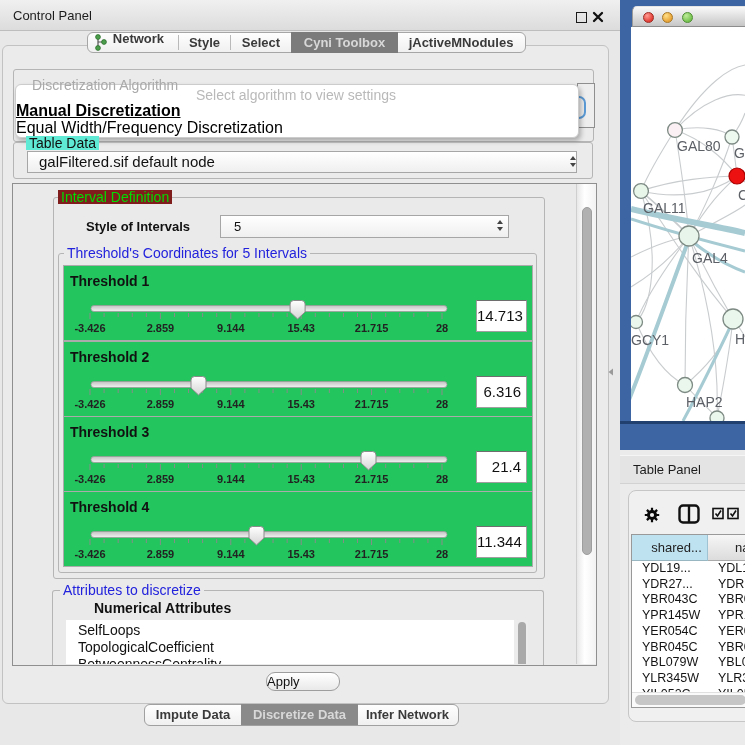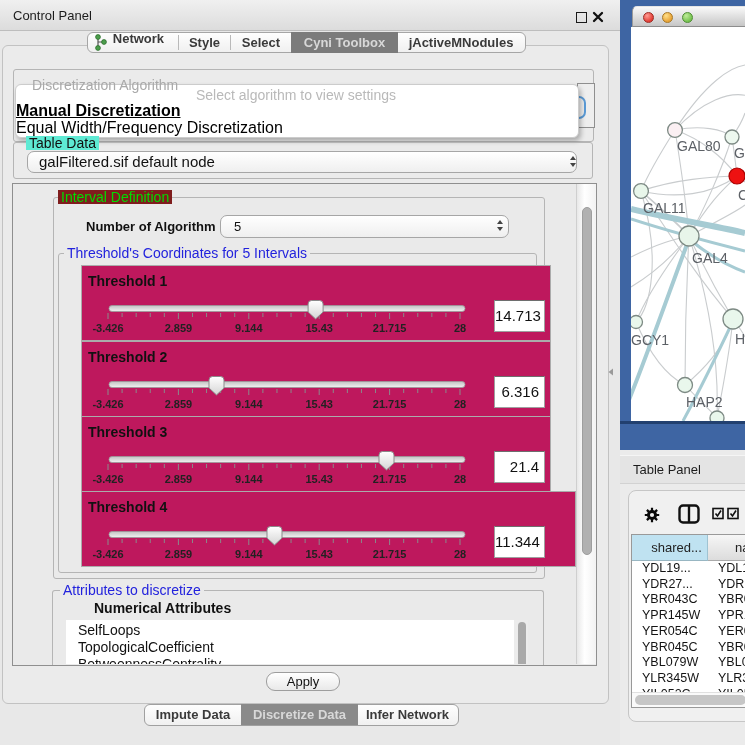--- a/index.html
+++ b/index.html
@@ -1,23 +1,23 @@
 <!DOCTYPE html>
 <html><head>
 <meta charset="utf-8">
 <style>
 html,body{margin:0;padding:0;}
 body{width:745px;height:745px;overflow:hidden;font-family:"Liberation Sans",sans-serif;background:#e8e8e8;position:relative;}
 .abs{position:absolute;}
 .grouplbl{position:absolute;font-size:14px;background:#ebebeb;padding:0 3px;line-height:14px;}
-.combo{position:absolute;background:linear-gradient(#ffffff,#efefef);border:1px solid #a6a6a6;border-radius:7px;font-size:13px;color:#111;}
+.combo{position:absolute;background:linear-gradient(#ffffff,#efefef);border:1px solid #a6a6a6;border-radius:0;font-size:13px;color:#111;}
 .carrows{position:absolute;width:8px;}
 .carrows .up{width:0;height:0;border-left:3.5px solid transparent;border-right:3.5px solid transparent;border-bottom:4.5px solid #444;margin-bottom:2.5px;}
 .carrows .dn{width:0;height:0;border-left:3.5px solid transparent;border-right:3.5px solid transparent;border-top:4.5px solid #444;}
-.tbox{position:absolute;left:81px;width:468px;height:74px;border:1px solid #ababab;background:#be185d;}
+.tbox{position:absolute;left:63px;width:468px;height:74px;border:1px solid #ababab;background:#22c55e;}
 .tbox .tt{position:absolute;left:6px;top:7px;font-weight:bold;font-size:14px;color:#111;}
 .vbox{position:absolute;left:412px;top:34px;width:44px;height:28px;background:#fff;border:1px solid #9f9f9f;border-top-color:#6e6e6e;font-size:15px;color:#111;text-align:right;padding:1px 5px 1px 0;line-height:28px;}
 .tab{position:absolute;top:0;height:21px;line-height:21px;text-align:center;font-size:13px;font-weight:bold;color:#3a3a3a;}
 </style>
 </head>
 <body>
 
 <div class="abs" style="left:0;top:0;width:745px;height:30px;background:linear-gradient(#f0f0f0,#dcdcdc);border-bottom:1px solid #bdbdbd;"></div>
 <div class="abs" style="left:13px;top:8px;font-size:13px;color:#1c1c1c;">Control Panel</div>
 <div class="abs" style="left:576px;top:12px;width:9px;height:9px;border:1.5px solid #1a1a1a;background:transparent;"></div>
@@ -61,21 +61,21 @@
   </div>
 
 <div class="abs" style="left:12px;top:183px;width:583px;height:481px;background:#eaeaea;border:1px solid #8f8f8f;"></div>
 
 <div class="abs" style="left:576px;top:184px;width:19px;height:480px;background:linear-gradient(90deg,#e8e8e8,#ffffff 40%,#f2f2f2);border-left:1px solid #cfcfcf;"></div>
 <div class="abs" style="left:582px;top:207px;width:8px;height:346px;background:#b1b1b1;border:1px solid #9e9e9e;border-radius:5px;"></div>
 
 <div class="abs" style="left:53px;top:197px;width:490px;height:380px;border:1px solid #b5b5b5;border-radius:3px;"></div>
 <div class="grouplbl" style="left:58px;top:190px;color:#00dd00;background:#7f1d1d;">Interval Definition</div>
 
-<div class="abs" style="left:86px;top:219px;font-size:13px;font-weight:bold;color:#111;">Number of Algorithm</div>
+<div class="abs" style="left:86px;top:219px;font-size:13px;font-weight:bold;color:#111;">Style of Intervals</div>
 <div class="combo" style="left:220px;top:215px;width:287px;height:21px;line-height:21px;"><span style="margin-left:13px;">5</span></div>
 <div class="carrows" style="left:497px;top:220px;">
     <div class="up"></div>
     <div class="dn"></div>
   </div>
 
 <div class="abs" style="left:58px;top:253px;width:477px;height:318px;border:1px solid #b5b5b5;border-radius:3px;"></div>
 <div class="grouplbl" style="left:64px;top:246px;color:#2222dd;background:#eaeaea;">Threshold's Coordinates for 5 Intervals</div>
 
 <div class="tbox" style="top:265px;">
@@ -216,21 +216,21 @@
         <text x="166.8" y="33">9.144</text>
         <text x="237.2" y="33">15.43</text>
         <text x="307.6" y="33">21.715</text>
         <text x="378" y="33">28</text>
     </g>
     <path transform="translate(304.5,0)" d="M-7.5,8 L-7.5,5 Q-7.5,1.5 -4,1.5 L4,1.5 Q7.5,1.5 7.5,5 L7.5,8 L7.5,13 L0,20 L-7.5,13 Z" fill="url(#thm)" stroke="#8a8a8a" stroke-width="1"></path>
   </svg>
   <div class="vbox">21.4</div>
 </div>
 
-<div class="tbox" style="top:491px;padding-left:25px;">
+<div class="tbox" style="top:491px;">
   <div class="tt">Threshold 4</div>
   <svg class="abs" style="left:0;top:33px;" width="468" height="40" viewBox="0 0 468 40">
     <rect x="27" y="6.5" width="356" height="6" rx="3" fill="url(#trk)" stroke="#9a9a9a" stroke-width="0.8"></rect>
     <g stroke="#8a8a8a" stroke-width="1">
         <line x1="26.00" y1="14" x2="26.00" y2="20"></line>
         <line x1="40.08" y1="14" x2="40.08" y2="18"></line>
         <line x1="54.16" y1="14" x2="54.16" y2="18"></line>
         <line x1="68.24" y1="14" x2="68.24" y2="18"></line>
         <line x1="82.32" y1="14" x2="82.32" y2="18"></line>
         <line x1="96.40" y1="14" x2="96.40" y2="20"></line>
@@ -270,21 +270,21 @@
 
 <div class="abs" style="left:52px;top:590px;width:490px;height:74px;border:1px solid #b5b5b5;border-bottom:none;border-radius:3px 3px 0 0;"></div>
 <div class="grouplbl" style="left:60px;top:583px;color:#2222dd;background:#eaeaea;">Attributes to discretize</div>
 <div class="abs" style="left:58px;top:600px;font-size:14px;font-weight:bold;color:#111;margin-left:36px;">Numerical Attributes</div>
 <div class="abs" style="left:66px;top:620px;width:462px;height:44px;background:#ffffff;overflow:hidden;">
   <div style="padding:2px 0 0 12px;font-size:14px;color:#111;line-height:17.2px;">SelfLoops<br>TopologicalCoefficient<br>BetweennessCentrality</div>
 </div>
 <div class="abs" style="left:514px;top:620px;width:14px;height:44px;background:#ececec;"></div>
 <div class="abs" style="left:518px;top:622px;width:8px;height:42px;background:#a9a9a9;border-radius:4px 4px 0 0;"></div>
 
-<div class="abs" style="left:266px;top:672px;width:72px;height:17px;background:linear-gradient(#ffffff,#e9e9e9);border:1px solid #9d9d9d;border-radius:9px;text-align:center;font-size:13px;color:#111;line-height:17px;">Apply</div>
+<div class="abs" style="left:266px;top:672px;width:72px;height:17px;background:linear-gradient(#ffffff,#e9e9e9);border:1px solid #9d9d9d;border-radius:9px;text-align:left;font-size:13px;color:#111;line-height:17px;">Apply</div>
 
 <div class="abs" style="left:144px;top:704px;width:313px;height:20px;background:linear-gradient(#fefefe,#f0f0f0);border:1px solid #a0a0a0;border-radius:6px;"></div>
 <div class="tab" style="left:145px;top:704px;width:96px;height:21px;">Impute Data</div>
 <div class="abs tab" style="left:241px;top:704px;width:117px;height:21px;background:#8a8a8a;color:#d8d8d8;">Discretize Data</div>
 <div class="tab" style="left:358px;top:704px;width:99px;height:21px;">Infer Network</div>
 
 <svg class="abs" style="left:607px;top:367px;" width="8" height="10" viewBox="0 0 8 10">
     <path d="M1.5 5 L6 1.5 L6 8.5 Z" fill="#9a9a9a"></path>
   </svg>
 

